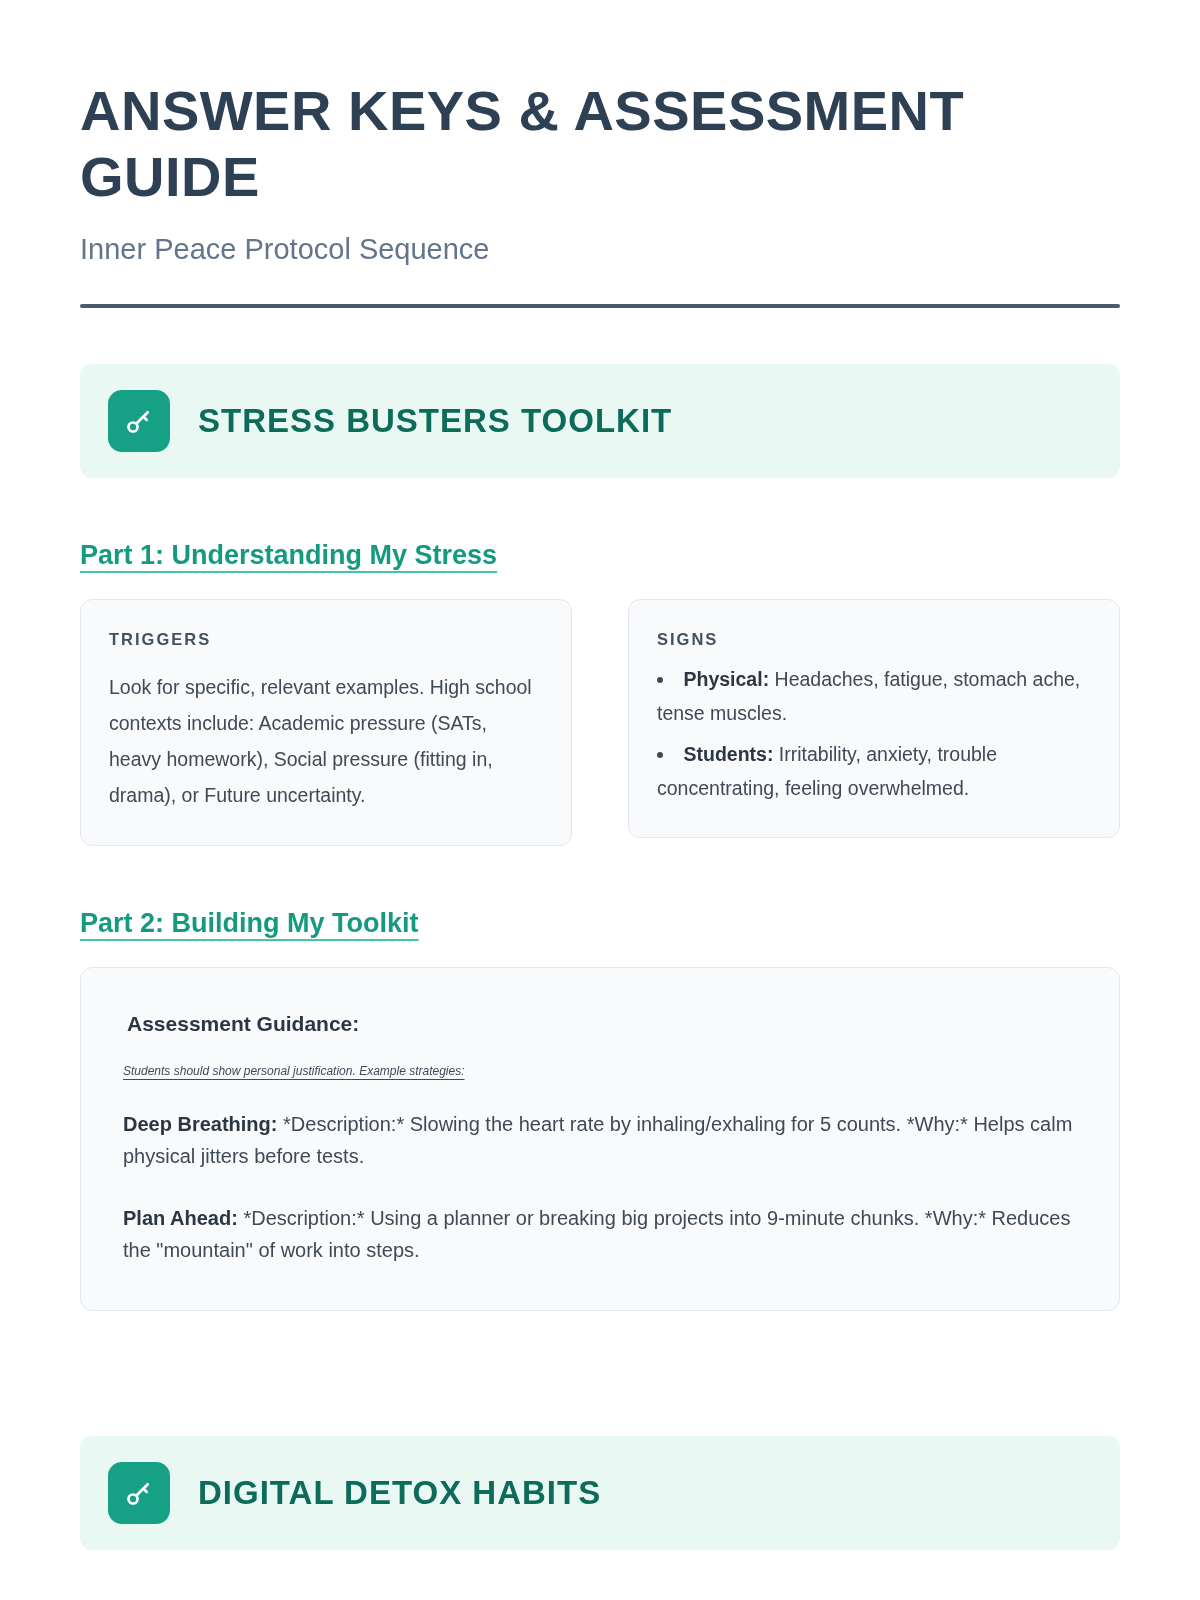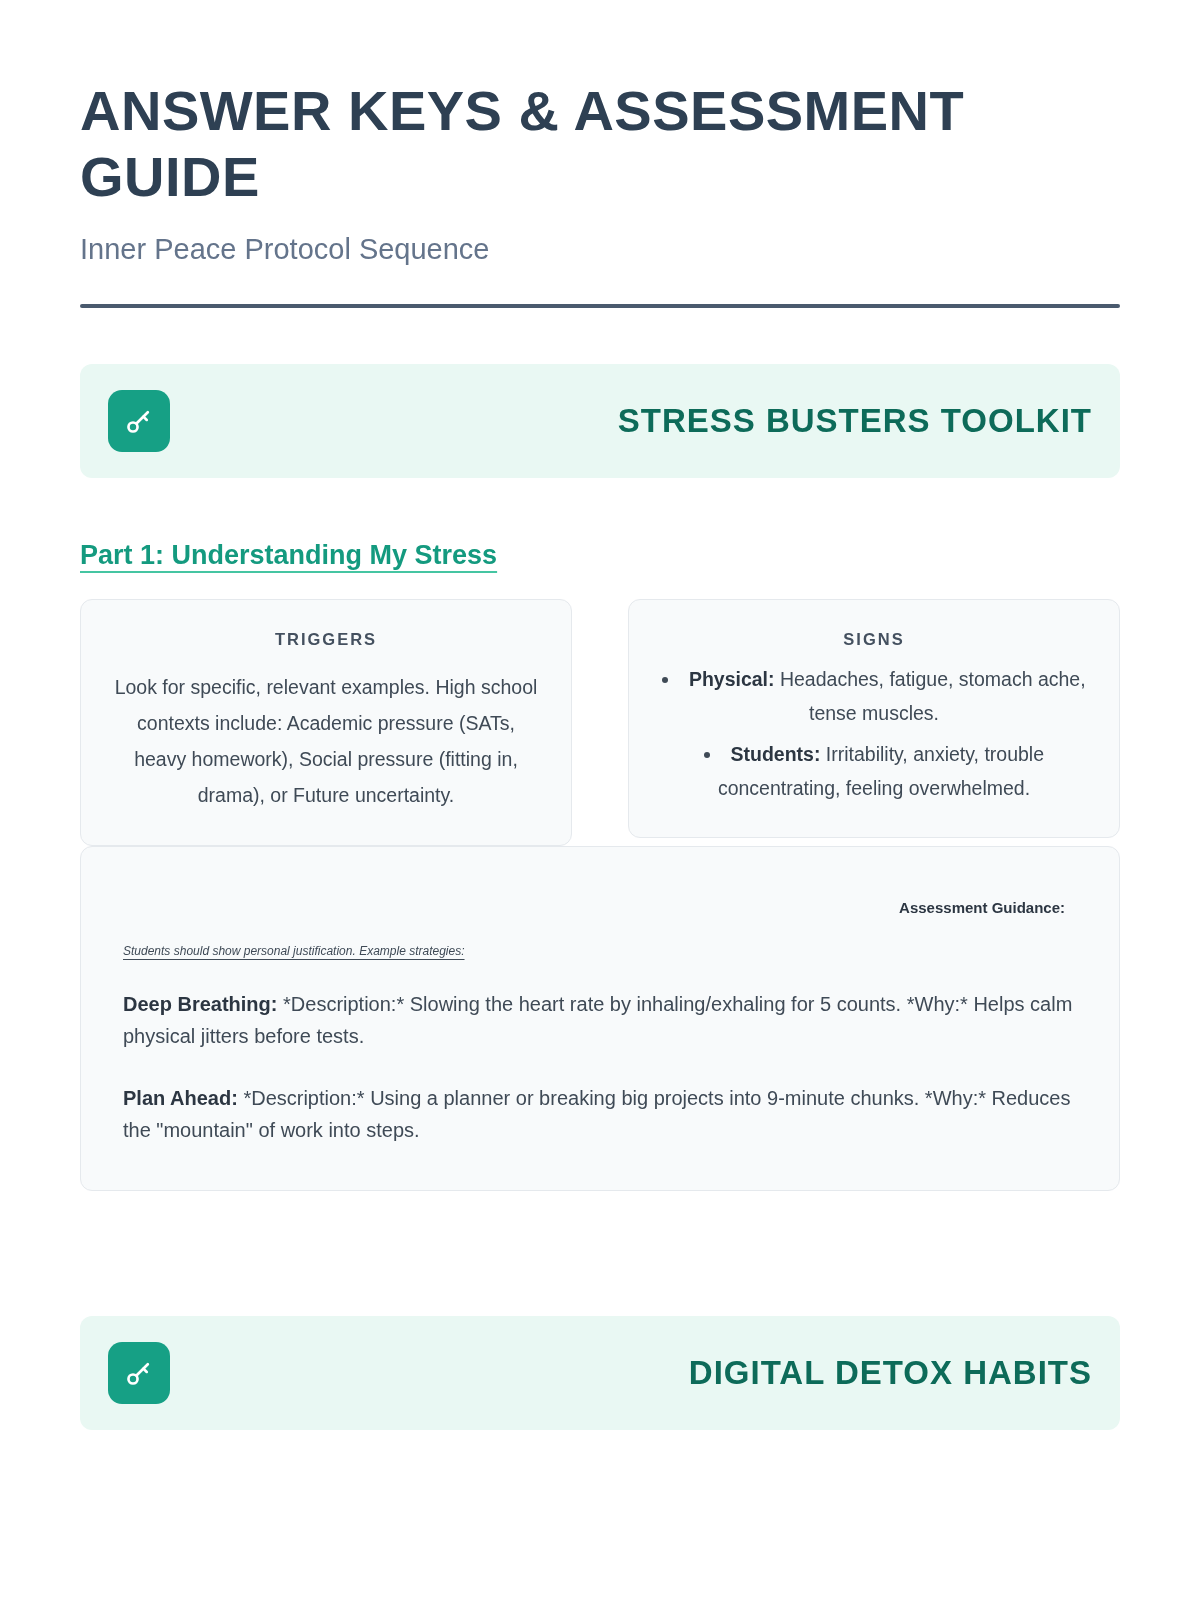--- a/index.html
+++ b/index.html
@@ -37,21 +37,20 @@
   }
 
   .banner {
     margin-top: 56px;
     background: #e9f8f3;
     border-radius: 12px;
     padding: 26px 28px;
     display: flex;
     align-items: center;
     gap: 28px;
-    justify-content: space-between;
   }
   .icon-tile {
     width: 62px;
     height: 62px;
     flex: 0 0 62px;
     background: #16a085;
     border-radius: 14px;
     display: flex;
     align-items: center;
     justify-content: center;
@@ -77,21 +76,20 @@
     text-underline-offset: 7px;
     display: inline-block;
   }
   .part-block { margin: 0; }
 
   .cards-row {
     display: grid;
     grid-template-columns: 1fr 1fr;
     gap: 56px;
     align-items: start;
-    text-align: center;
   }
   .card {
     background: #f8fafb;
     border: 1px solid #e5e9ed;
     border-radius: 12px;
     padding: 30px 28px 32px 28px;
   }
   .card-header {
     margin: 0;
     font-size: 16.5px;
@@ -117,24 +115,23 @@
   .card-bullets li { margin-top: 8px; }
   .card-bullets b, .strategy b, .guidance-title { color: #2c3642; }
 
   .big-card {
     background: #f8fafb;
     border: 1px solid #e5e9ed;
     border-radius: 12px;
     padding: 40px 42px 44px 42px;
   }
   .guidance-title {
-    margin: 12px;
-    font-size: 15px;
+    margin: 4px;
+    font-size: 21px;
     font-weight: 700;
-    text-align: right;
   }
   .guidance-note {
     margin: 28px 0 0 0;
     font-size: 12px;
     font-style: italic;
     color: #3f4a56;
     text-decoration: underline;
     text-underline-offset: 4px;
   }
   .strategy {
@@ -179,20 +176,21 @@
         <p class="card-header">SIGNS</p>
         <ul class="card-bullets">
           <li><b>Physical:</b> <span>Headaches, fatigue, stomach ache, tense muscles.</span></li>
           <li><b>Students:</b> <span>Irritability, anxiety, trouble concentrating, feeling overwhelmed.</span></li>
         </ul>
       </div>
     </div>
   </div>
 
   <div class="part-block">
+    <a class="part-heading">Part 2: Building My Toolkit</a>
 
     <div class="big-card">
       <p class="guidance-title">Assessment Guidance:</p>
       <p class="guidance-note">Students should show personal justification. Example strategies:</p>
       <p class="strategy"><b>Deep Breathing:</b> <span>*Description:* Slowing the heart rate by inhaling/exhaling for 5 counts. *Why:* Helps calm physical jitters before tests.</span></p>
       <p class="strategy"><b>Plan Ahead:</b> <span>*Description:* Using a planner or breaking big projects into 9-minute chunks. *Why:* Reduces the "mountain" of work into steps.</span></p>
     </div>
   </div>
 
   <div class="banner banner-bottom">

